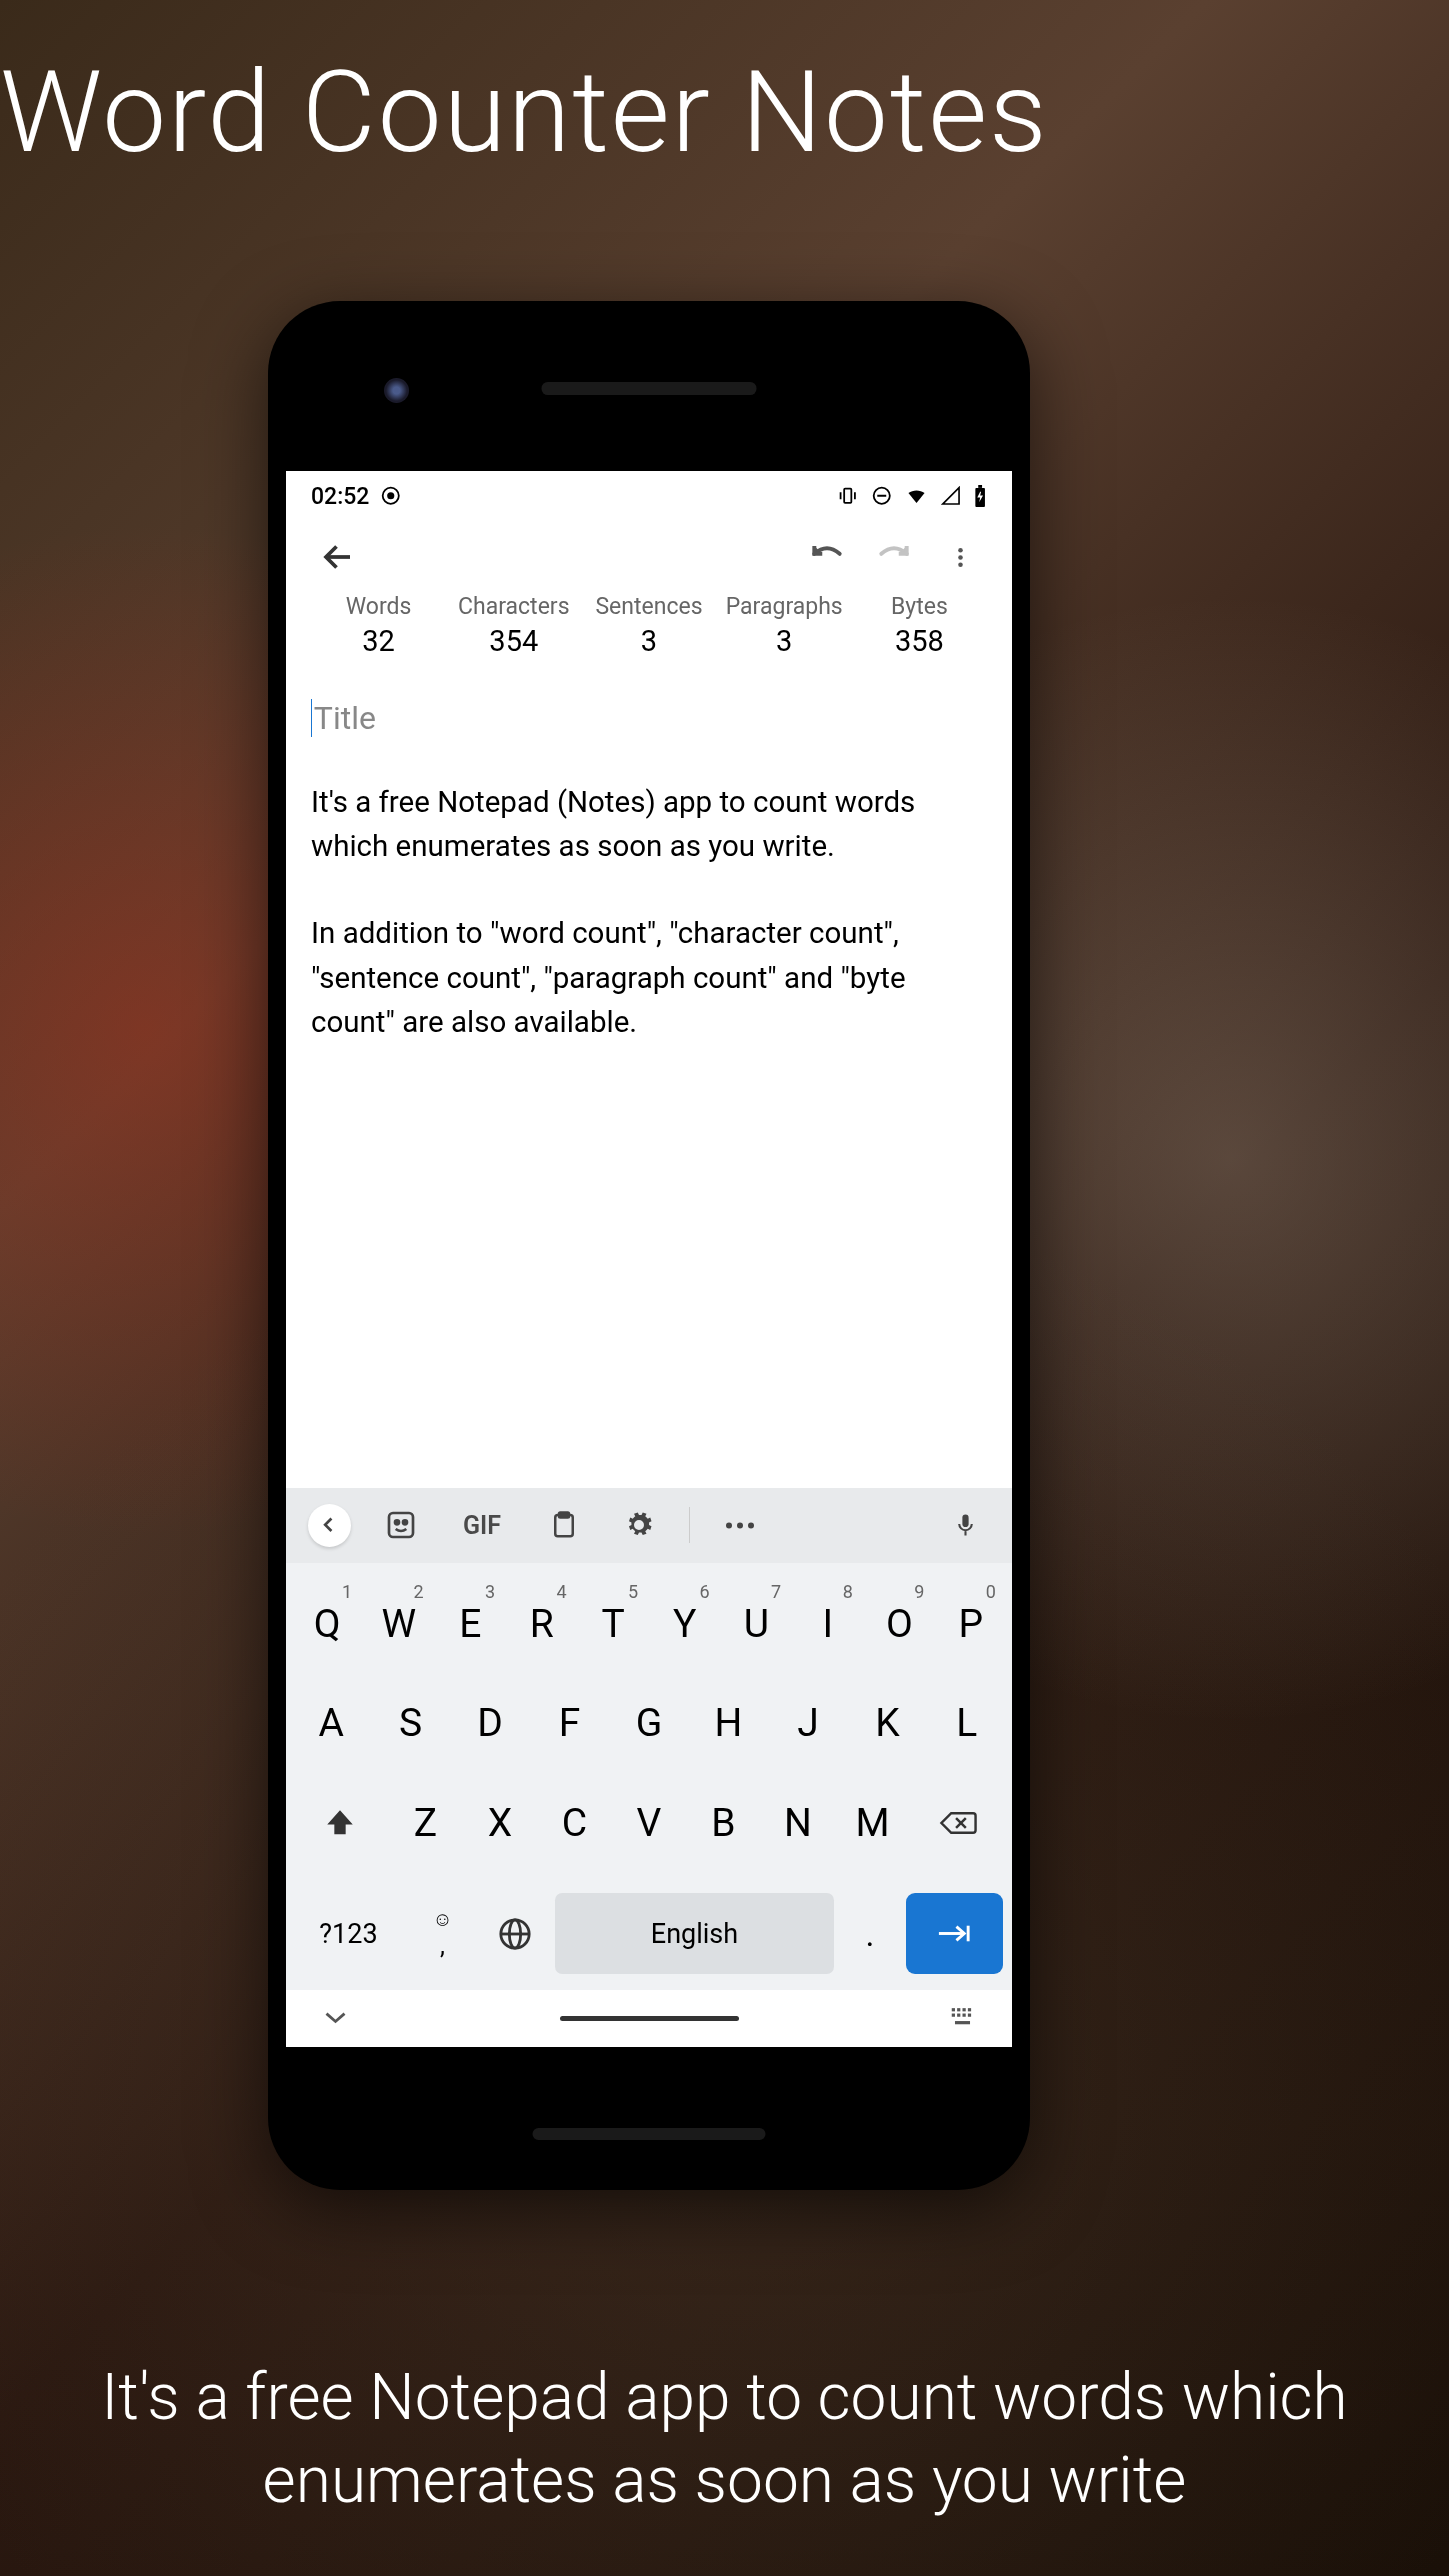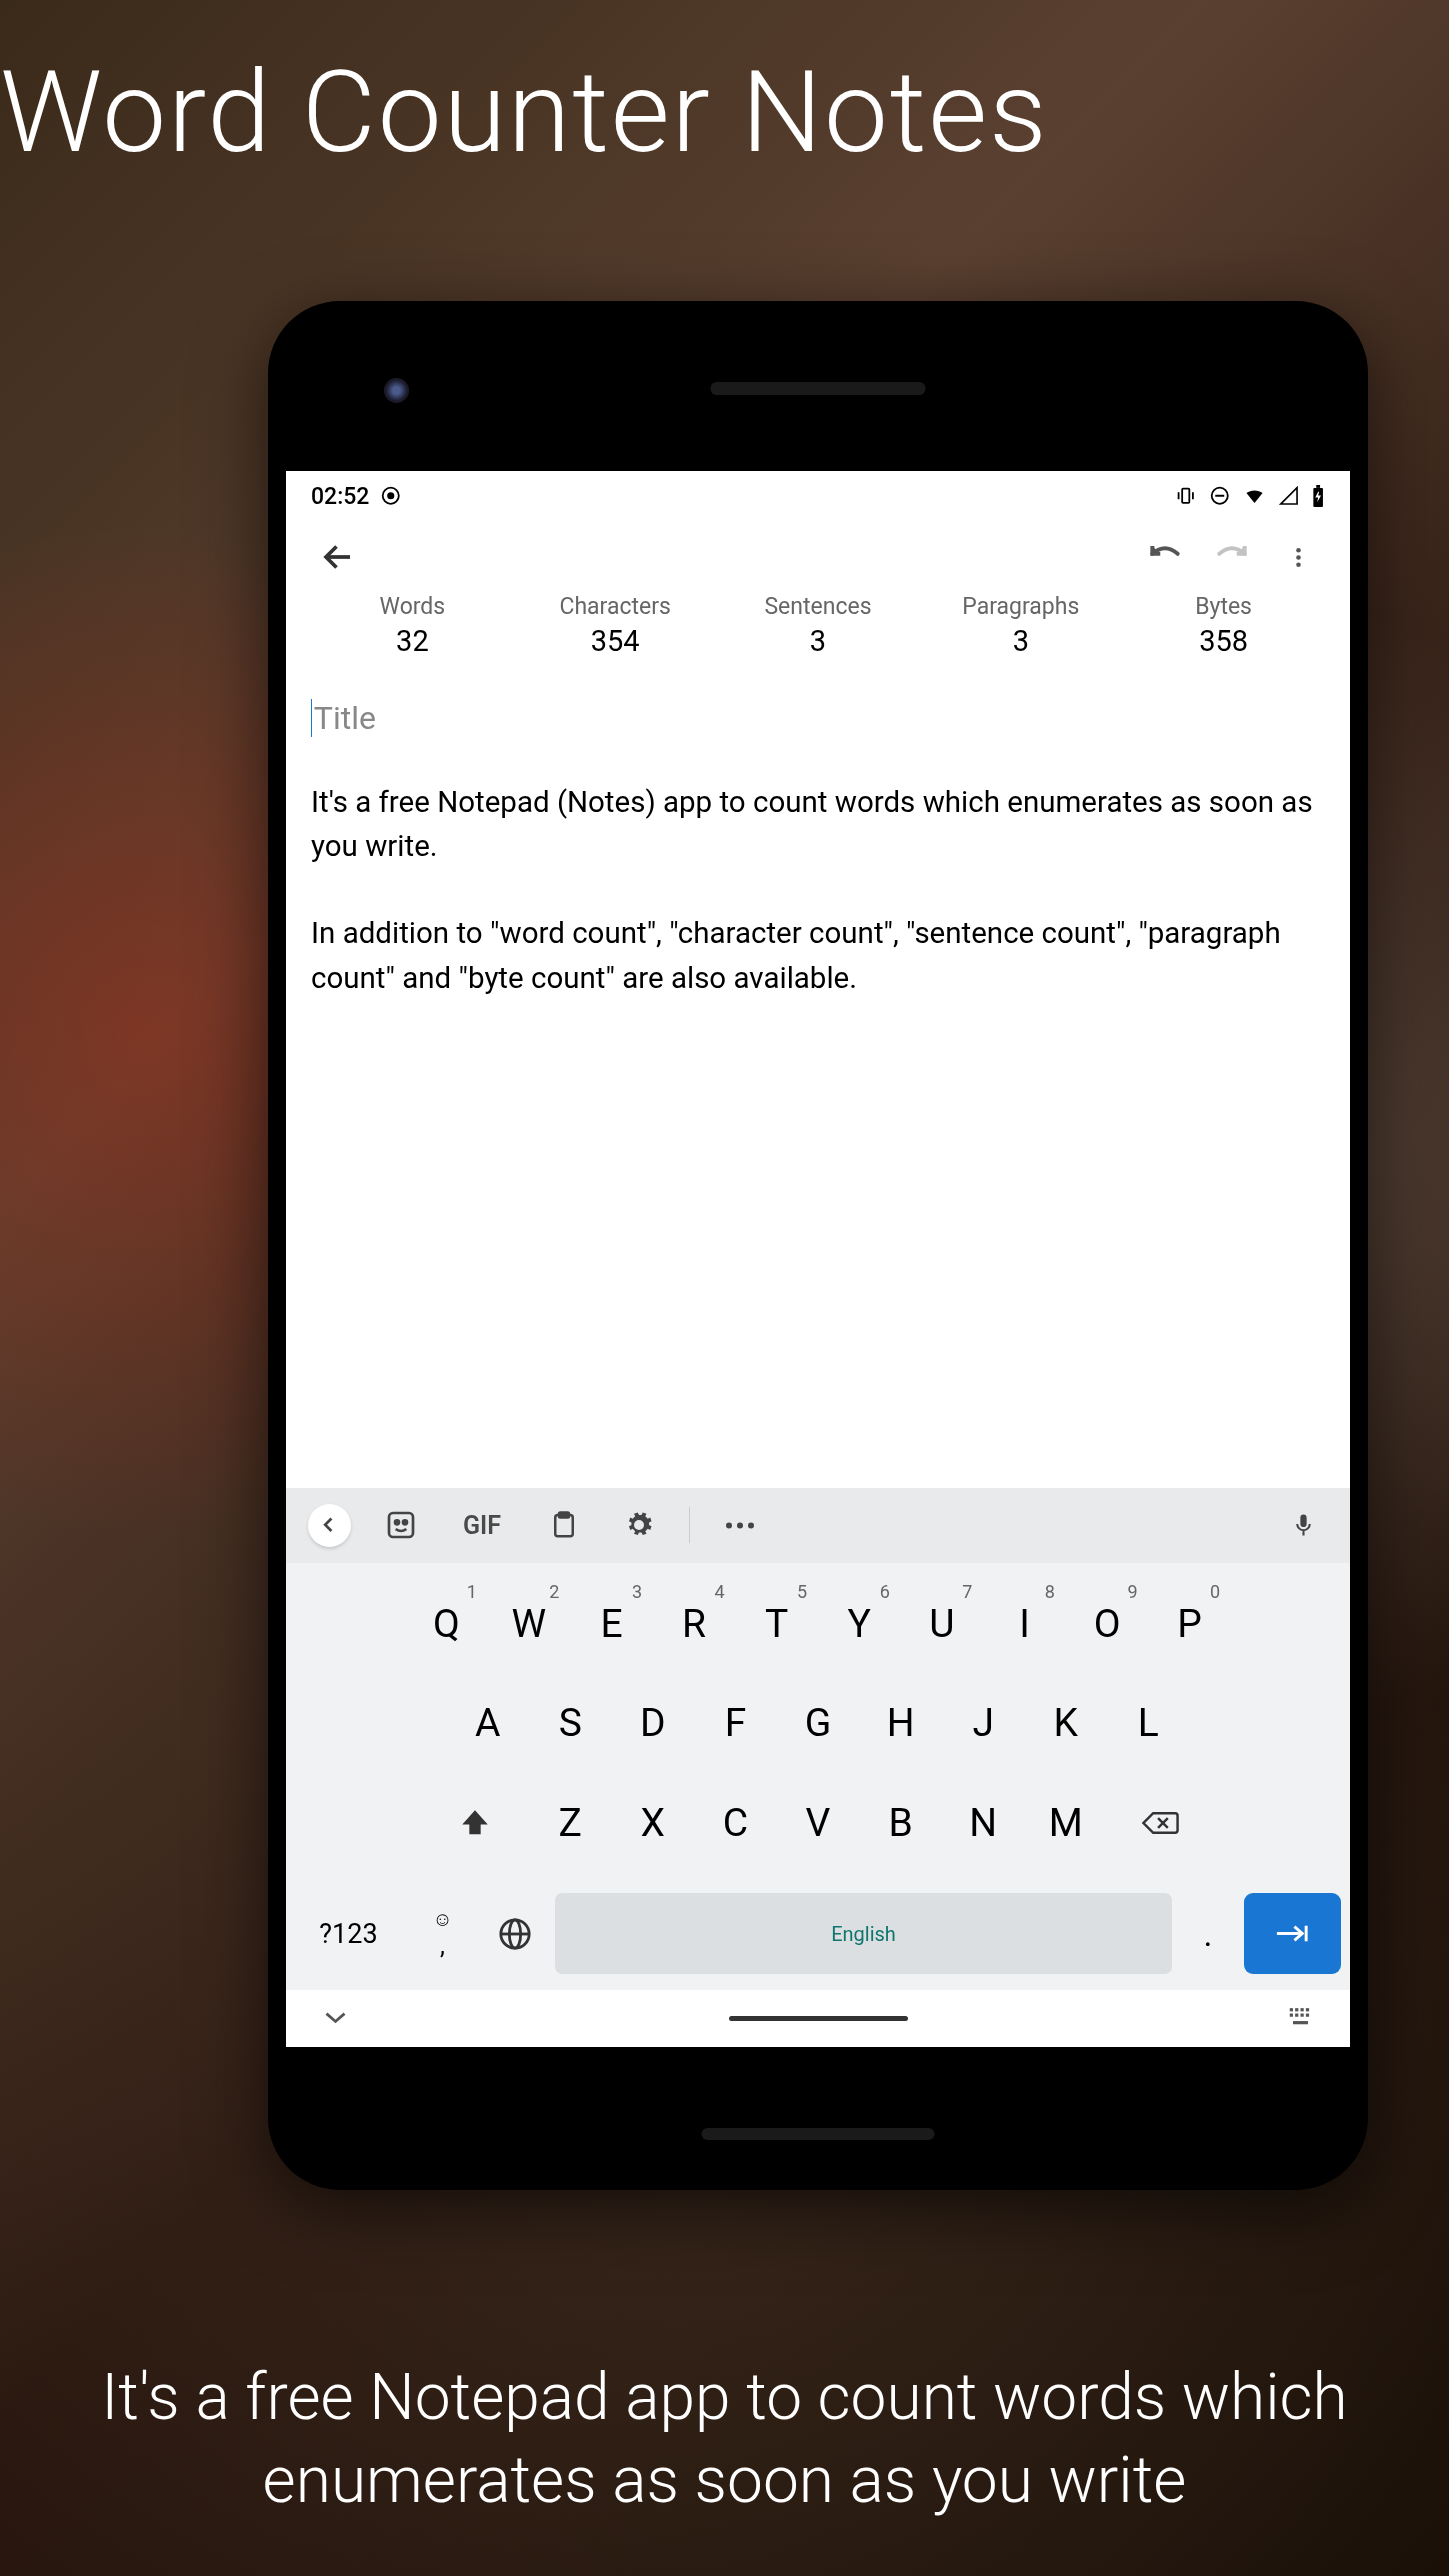--- a/index.html
+++ b/index.html
@@ -23,21 +23,21 @@
     letter-spacing: 1.8px;
   }
   .promo-footer {
     position: absolute; bottom: 54px; left: 36px; right: 36px;
     text-align: center; color: #fff;
     font-size: 64px; font-weight: 300; line-height: 1.3;
   }
   .phone-frame {
     position: absolute;
     top: 301px; left: 268px;
-    width: 1100px; height: 1889px;
+    width: 762px; height: 1889px;
     background: #000;
     border-radius: 72px;
     box-shadow: 0 18px 72px rgba(0,0,0,0.6);
     padding: 18px;
   }
   .phone-inner {
     width: 100%; height: 100%;
     background: #000;
     border-radius: 55px;
     position: relative;
@@ -144,21 +144,21 @@
     display: flex; align-items: center; padding: 5.4px 9px 16px;
     gap: 9px;
   }
   .kb-btn {
     height: 81px; display: flex; align-items: center; justify-content: center;
     border-radius: 9px; font-size: 27px;
   }
   .kb-mode { width: 107px; }
   .kb-emoji { width: 63px; flex-direction: column; font-size: 21.5px;}
   .kb-globe { width: 63px; }
-  .kb-space { flex: 1; background: #dcdfe2; border-radius: 7.2px; font-size: 20px; color:#0f766e;}
+  .kb-space { flex: 1; background: #dcdfe2; border-radius: 7.2px; font-size: 27px; color:#000000;}
   .kb-period { width: 54px; font-size: 34px; }
   .kb-enter { width: 97px; background: #1976d2; color: #fff; border-radius: 9px; }
   .nav-bar {
     height: 57px; display: flex; align-items: center;
     padding: 0 36px; background: #fff;
   }
   .nav-handle {
     width: 179px; height: 5.4px; background: #333;
     margin: 0 auto; border-radius: 2.7px;
   }

